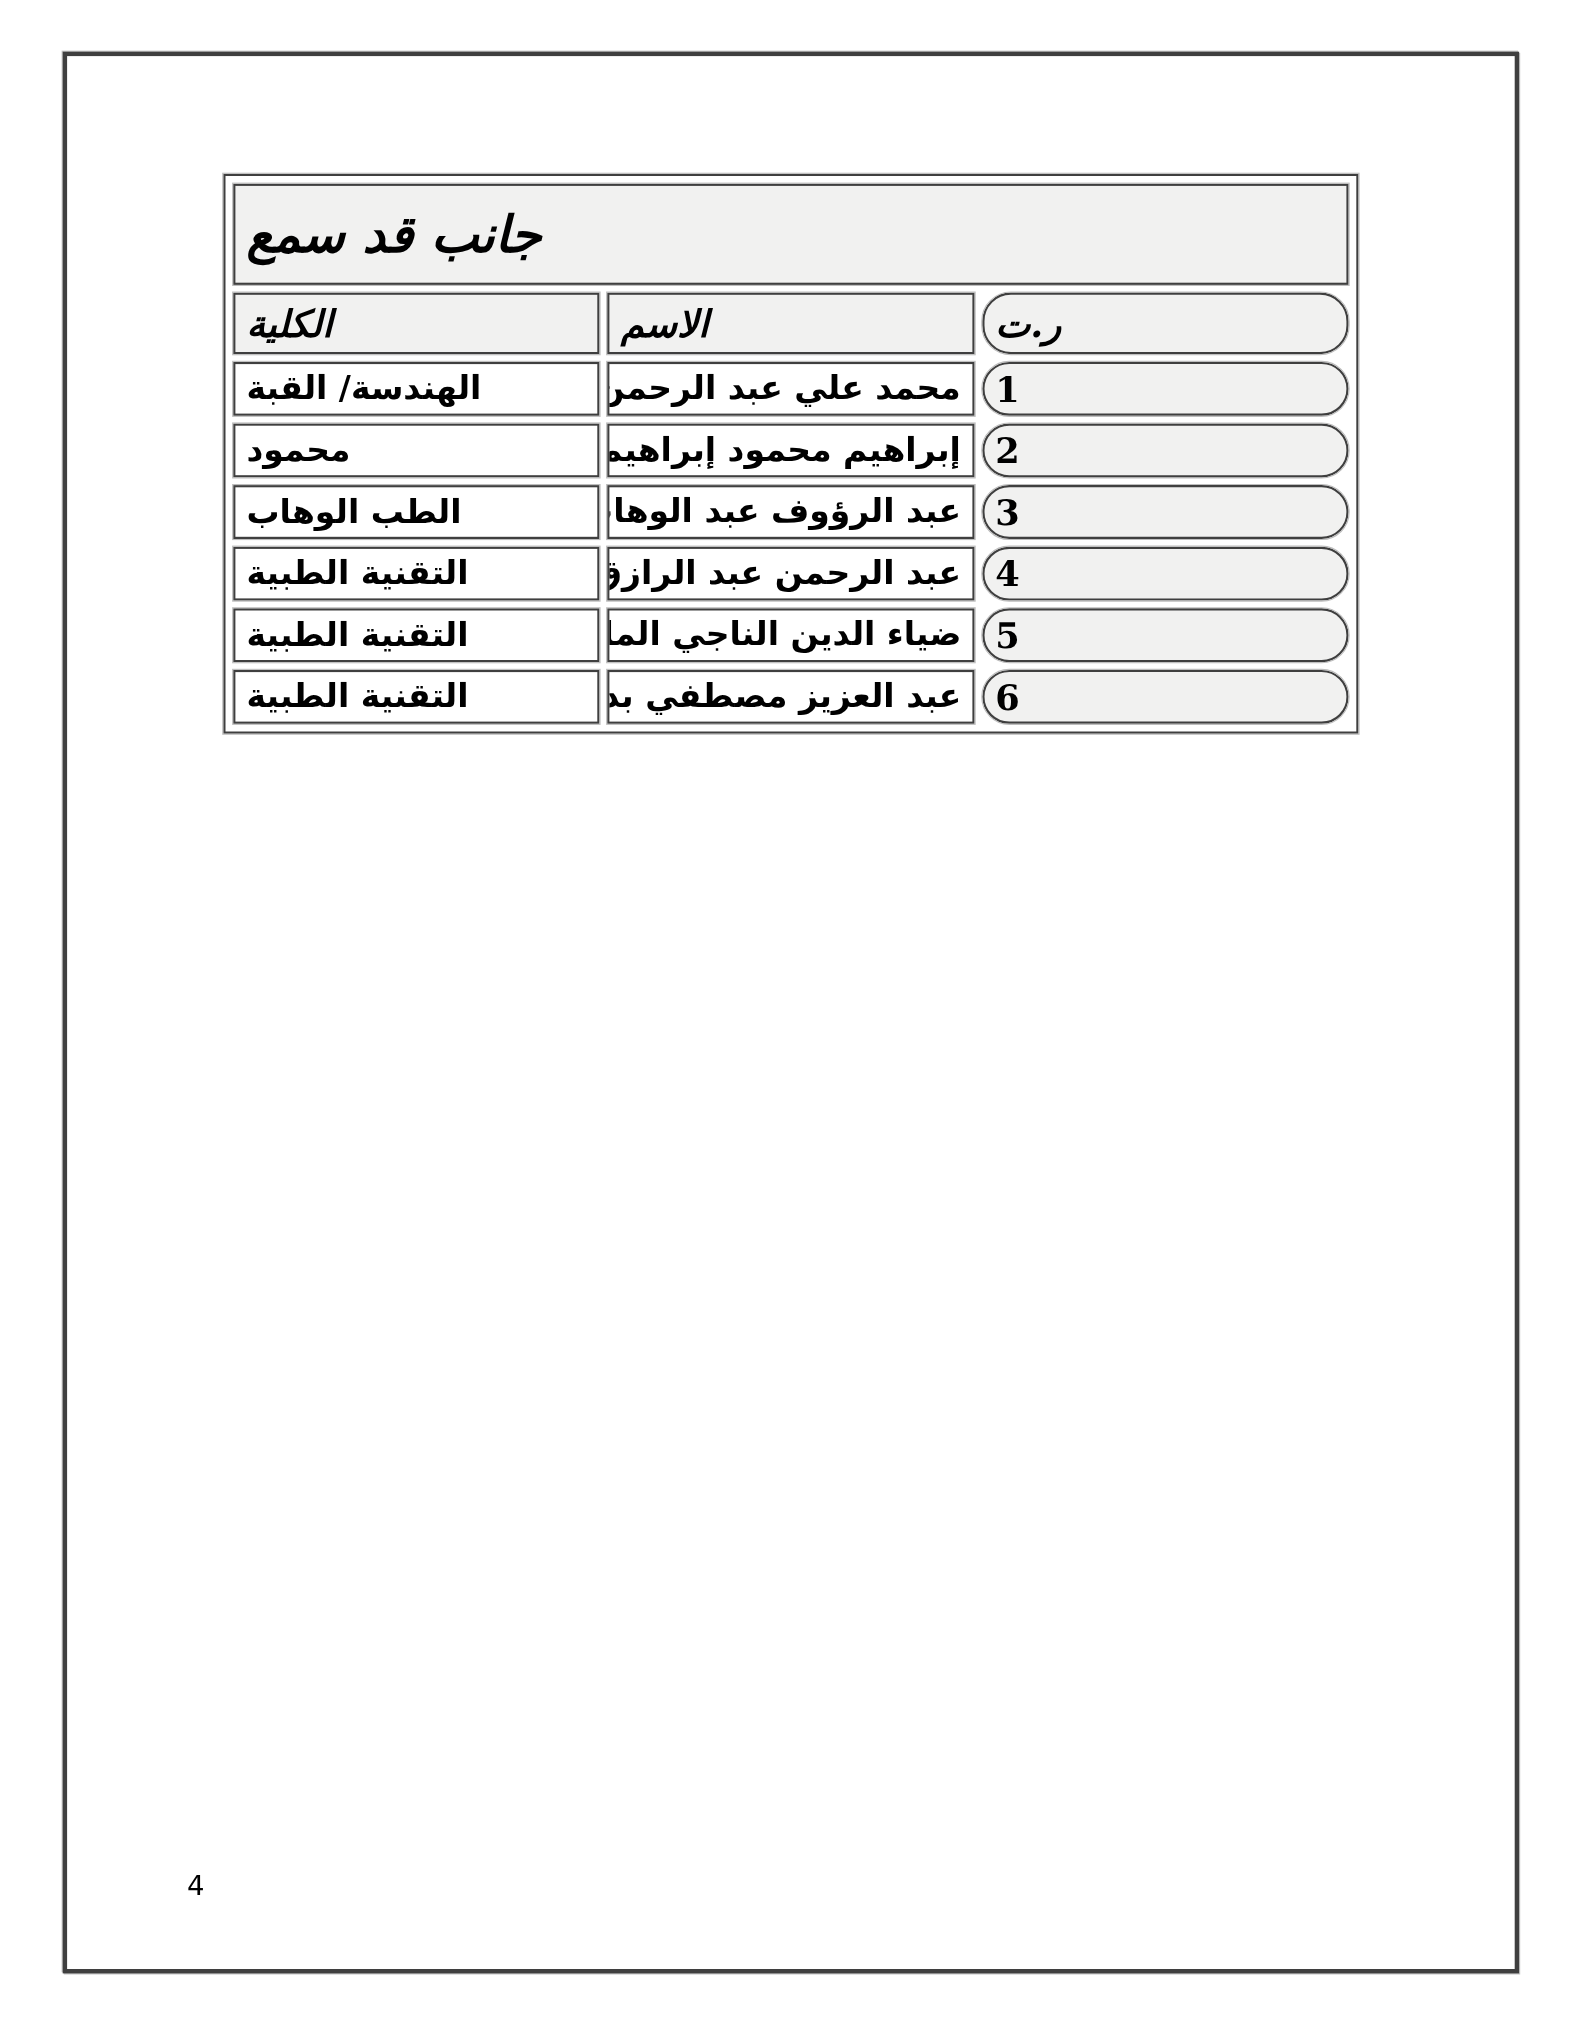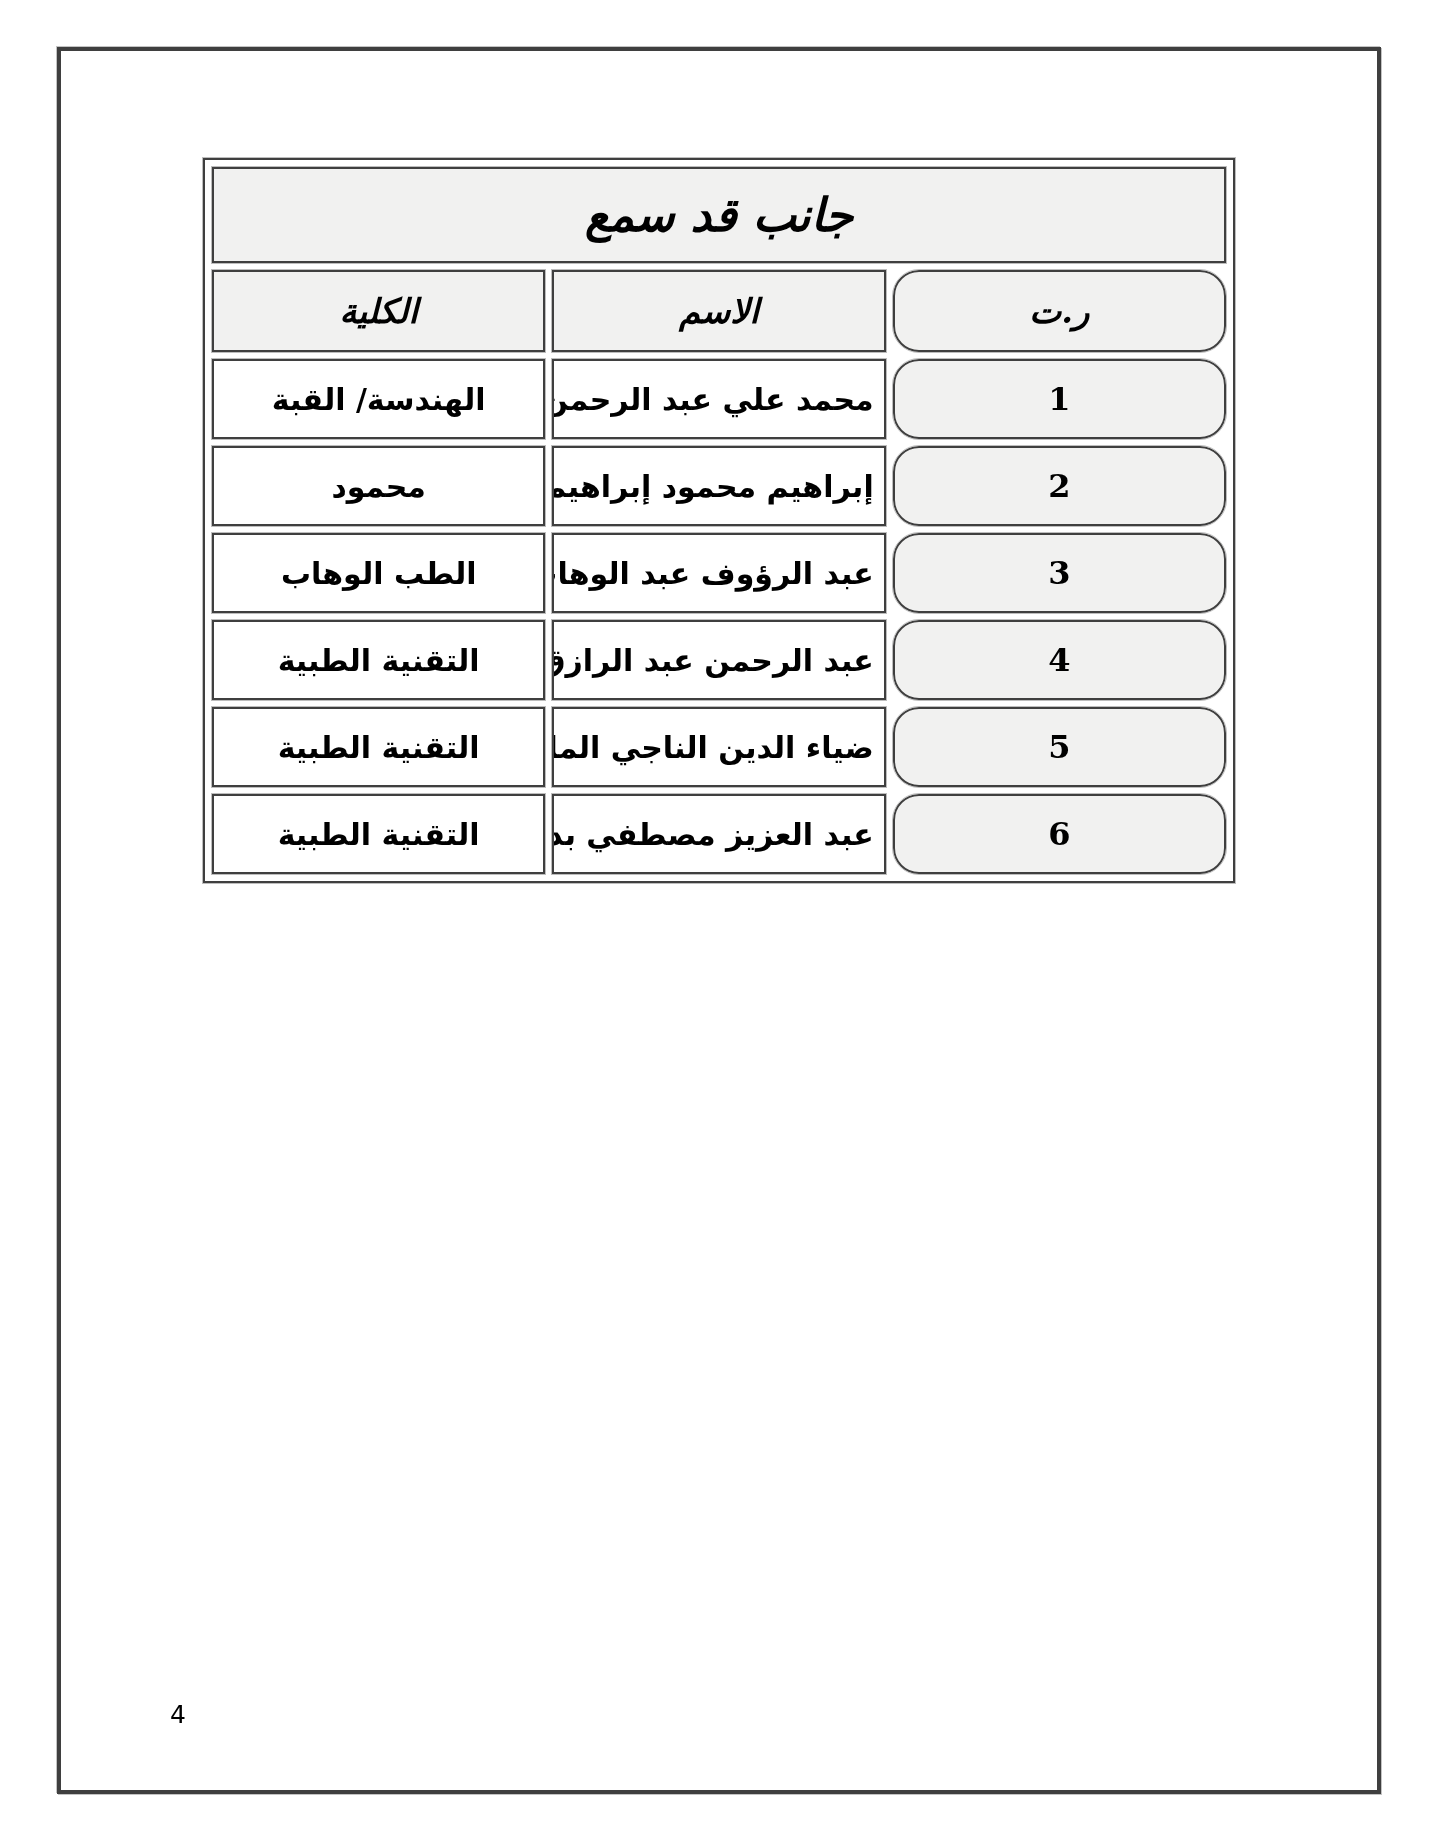--- a/index.html
+++ b/index.html
@@ -22,22 +22,22 @@
     border-collapse:separate;border-spacing:7px;
     box-sizing:border-box;
     border:2px solid #3f3f3f;
     outline:1px solid #bdbdbd;
     background:#ffffff;
     table-layout:fixed;
   }
   td.cell{
     border:2px solid #3f3f3f;
     outline:1px solid #bdbdbd;
-    text-align:center;vertical-align:middle;
-    padding:19px 10px;box-sizing:border-box;
+    text-align:left;vertical-align:middle;
+    padding:2px 10px;box-sizing:border-box;
     overflow:hidden;white-space:nowrap;margin-left:37px;
   }
   .shaded{background:#f1f1f0;}
   .white{background:#ffffff;}
   .index-col{width:118px;border-radius:26px;}
   .name-col{width:508px;}
   .college-col{width:356px;}
   .title-cell{
     height:92px;
     font-size:46px;font-weight:bold;font-style:italic;

